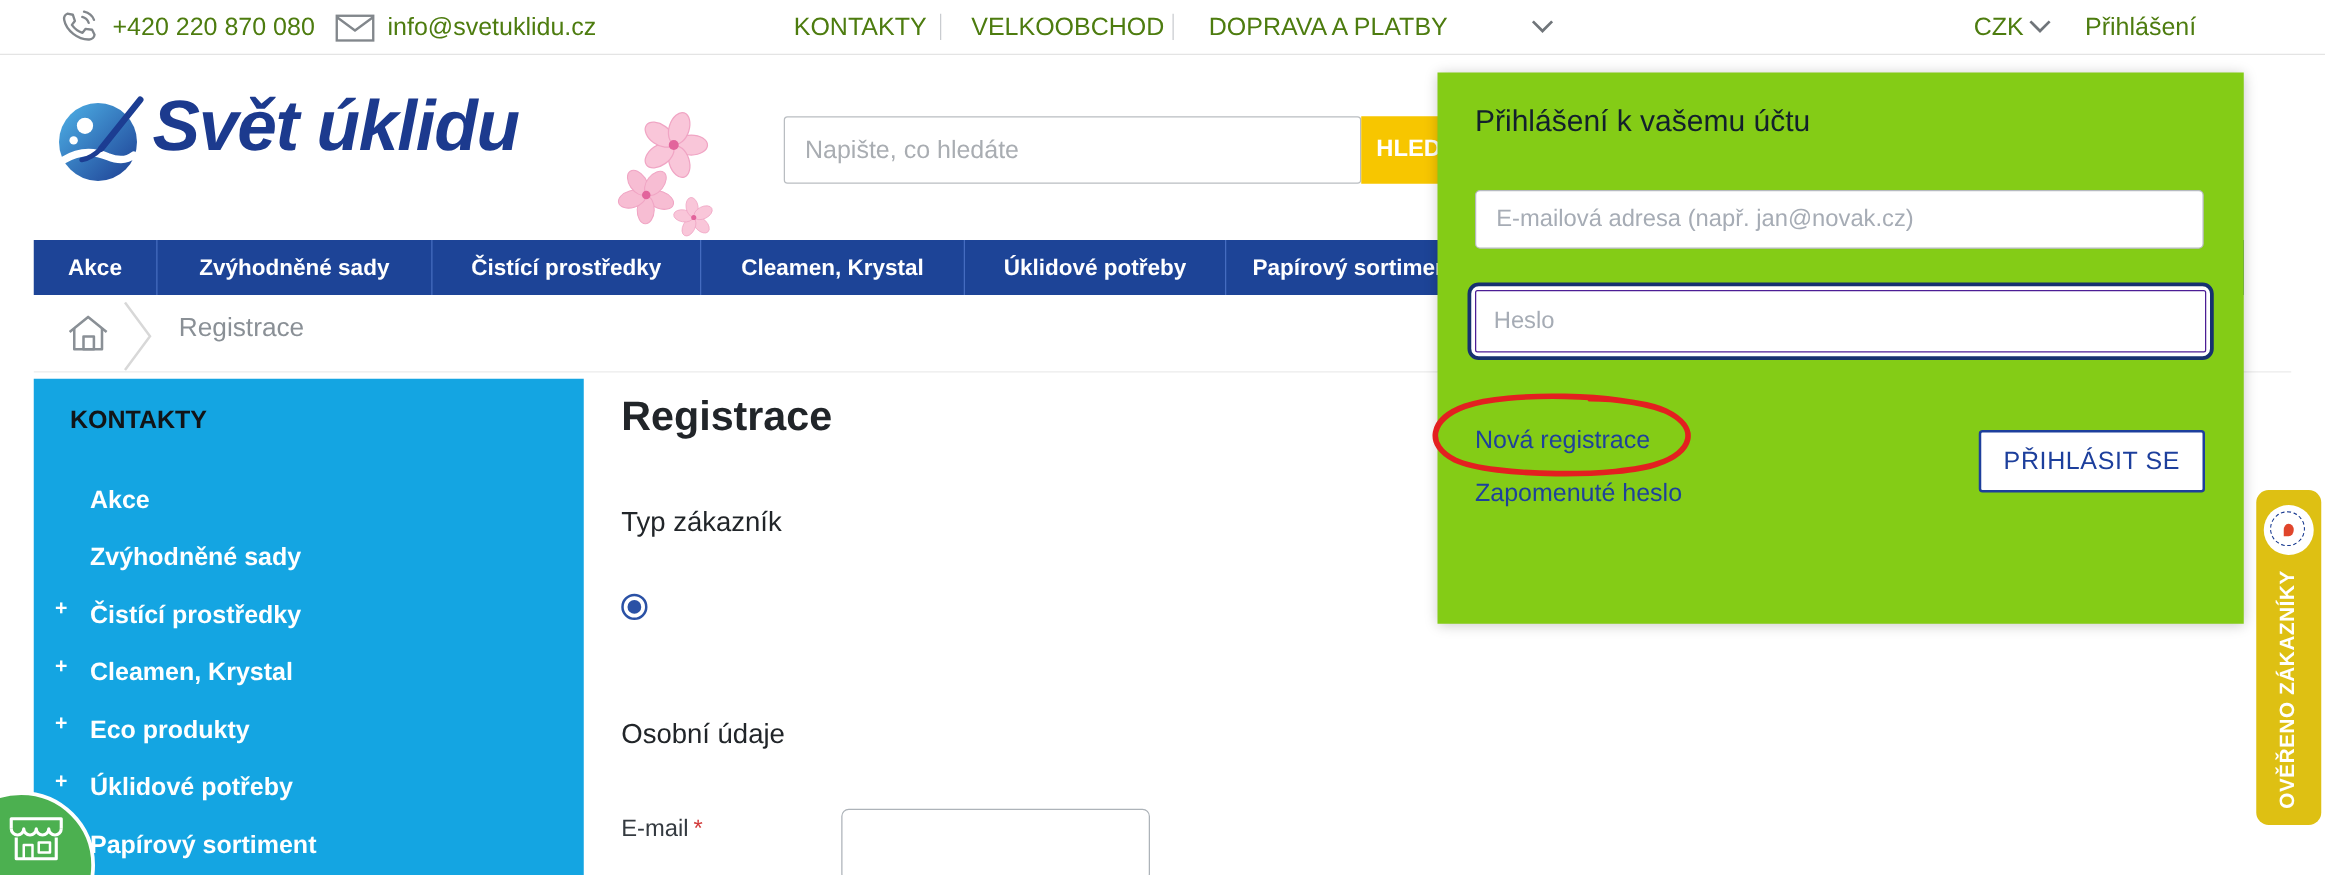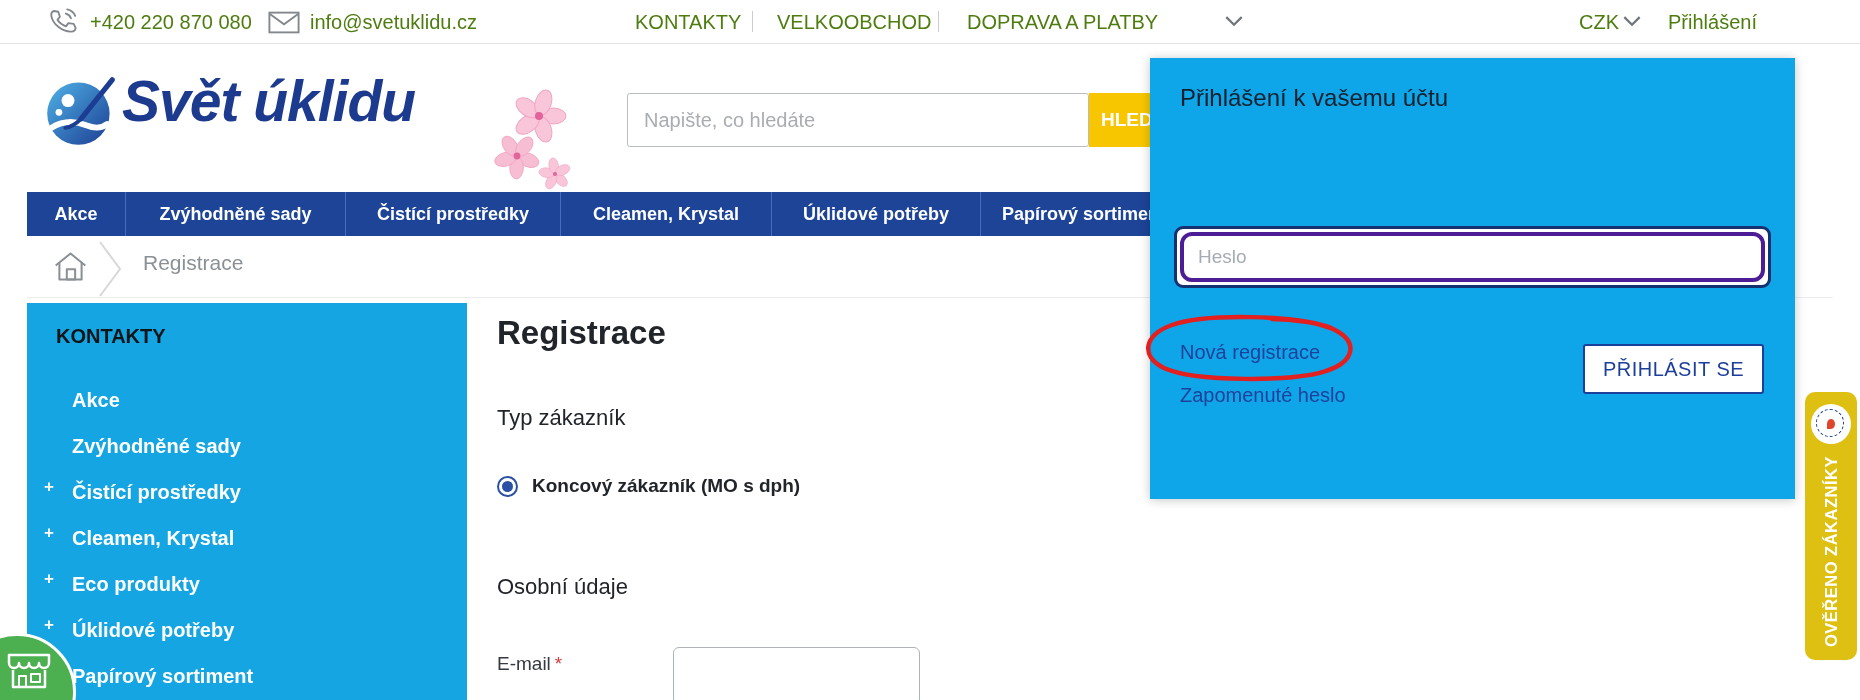--- a/index.html
+++ b/index.html
@@ -49,31 +49,31 @@
                box-sizing:border-box;position:relative;background:#fff;cursor:pointer;}
   .radio-outer::after{content:"";position:absolute;left:3px;top:3px;width:11px;height:11px;
                border-radius:50%;background:#2a51a5;}
   .radio-label{margin-left:14px;font-size:19px;font-weight:bold;color:#212529;}
   .email-label{left:497px;top:653px;font-size:19px;color:#343a40;}
   .req{color:#d23b3b;margin-left:4px;}
   .email-input{left:673px;top:647px;width:247px;height:58px;box-sizing:border-box;
                border:1px solid #adb3b9;border-radius:6px;outline:none;font-size:19px;padding:0 12px;}
 
   
-  .login-panel{left:1150px;top:58px;width:645px;height:441px;background:#0ea5e9;
+  .login-panel{left:1150px;top:58px;width:645px;height:441px;background:#84cc16;
                box-shadow:0 1px 10px rgba(0,0,0,.22);z-index:20;}
   .lp-title{position:absolute;left:30px;top:26px;font-size:24px;color:#13202c;}
   .lp-email{position:absolute;left:30px;top:94px;width:583px;height:47px;box-sizing:border-box;
             border:1px solid #b6bac0;border-radius:4px;padding:0 16px;font-size:19px;outline:none;
             font-family:"Liberation Sans",sans-serif;}
   .lp-email::placeholder,.lp-pass::placeholder{color:#a6acb5;}
   .lp-passwrap{position:absolute;left:24px;top:168px;width:597px;height:62px;box-sizing:border-box;
                border:3px solid #16316f;border-radius:9px;background:#fff;}
   .lp-pass{position:absolute;left:3px;top:3px;width:585px;height:50px;box-sizing:border-box;
-           border:4px solid #4c1d95;border-radius:12px;padding:0 14px;font-size:19px;outline:none;
+           border:1px solid #4c1d95;border-radius:2px;padding:0 14px;font-size:19px;outline:none;
            font-family:"Liberation Sans",sans-serif;}
   .lp-link{position:absolute;left:30px;font-size:20px;color:#1e419b;text-decoration:none;cursor:pointer;}
   .lp-red{position:absolute;left:-10px;top:253px;z-index:3;pointer-events:none;}
   .lp-btn{position:absolute;left:433px;top:286px;width:181px;height:50px;background:#fff;
           border:2px solid #1d3f9c;border-radius:3px;color:#1d3f9c;font-size:20px;
           letter-spacing:.5px;font-family:"Liberation Sans",sans-serif;cursor:pointer;}
 
   
   .badge{left:1805px;top:392px;width:52px;height:268px;background:#dec013;border-radius:10px;
          z-index:5;cursor:pointer;}
@@ -226,32 +226,32 @@
       <span>Papírový sortiment</span>
     </div>
   </div>
 </aside>
 
 <h1 class="abs page-title" style="margin:0;">Registrace</h1>
 <div class="abs section-label" style="left:497px;top:405px;">Typ zákazník</div>
 
 <div class="abs radio-row">
   <span class="radio-outer"></span>
-  <span class="radio-label">Koncový zákazník (MO s dph)</span>
 </div>
 
 <div class="abs section-label" style="left:497px;top:574px;">Osobní údaje</div>
 
 <div class="abs email-label">
   <span>E-mail</span><span class="req">*</span>
 </div>
 <input class="abs email-input" type="text" style="">
 
 <div class="abs login-panel">
   <div class="lp-title">Přihlášení k vašemu účtu</div>
+  <input class="lp-email" type="text" placeholder="E-mailová adresa (např. jan@novak.cz)" style="">
   <div class="lp-passwrap">
     <input class="lp-pass" type="text" placeholder="Heslo" style="">
   </div>
 
   <a class="lp-link" style="top:283px;">Nová registrace</a>
   <svg class="lp-red" width="228" height="78" viewBox="0 0 228 78">
     <path d="M190 17 C 158 4, 66 2, 32 14 C 4 24, 0 45, 24 57 C 54 71, 156 71, 186 60
              C 214 51, 220 31, 193 18 C 182 12, 152 8, 132 8" stroke="#e32020" stroke-width="4.5" fill="none" stroke-linecap="round"></path>
   </svg>
   <a class="lp-link" style="top:326px;">Zapomenuté heslo</a>

